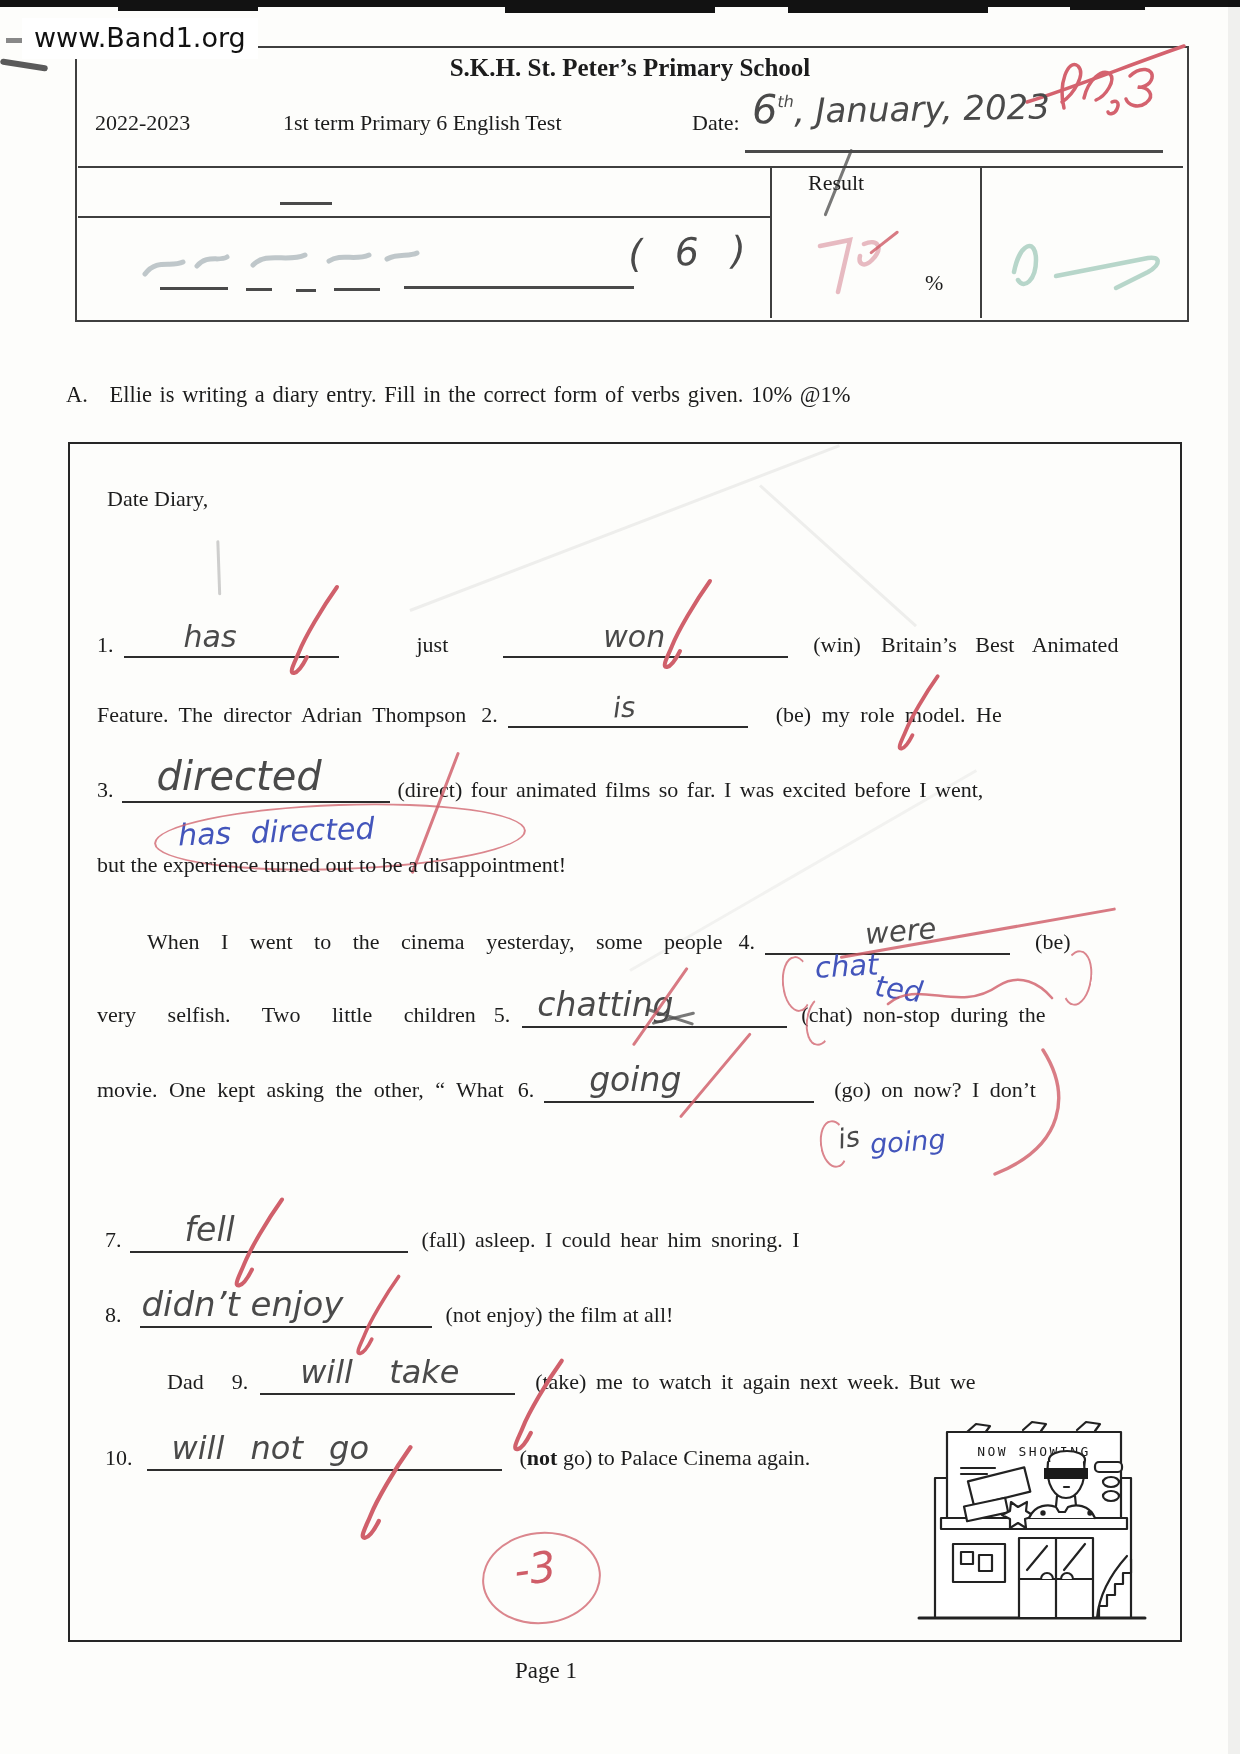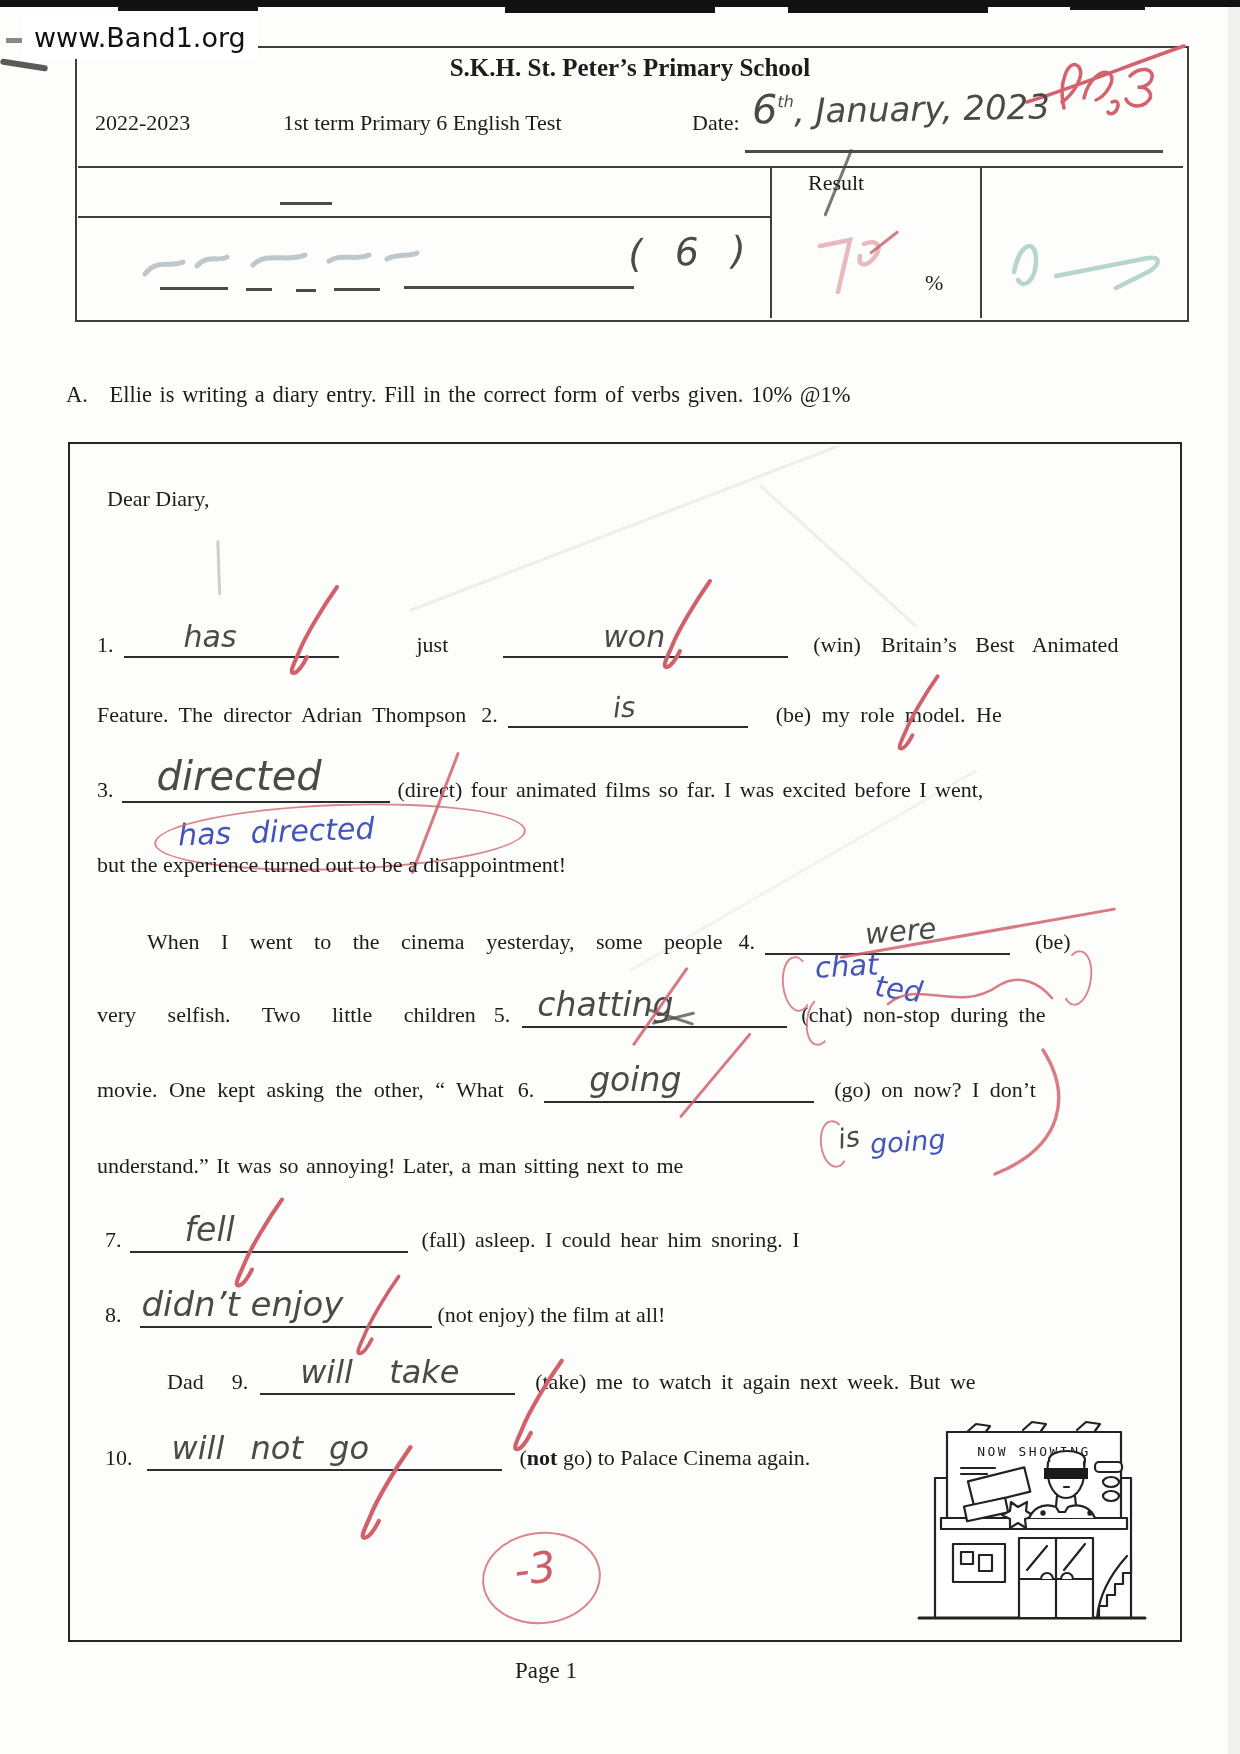--- a/index.html
+++ b/index.html
@@ -95,21 +95,21 @@
     <span style="margin-left:16px;word-spacing:2px">Ellie is writing a diary entry. Fill in the correct form of verbs given. 10% @1%</span>
   </div>
 
   <div class="abs" style="left:68px;top:442px;width:1110px;height:1196px;border:2.5px solid #262626">
 
     <div class="faint" style="left:340px;top:165px;width:460px;transform:rotate(-21deg);height:3px"></div>
     <div class="faint" style="left:690px;top:40px;width:210px;transform:rotate(42deg);height:3px"></div>
     <div class="faint" style="left:560px;top:525px;width:400px;transform:rotate(-30deg);height:3px;opacity:.7"></div>
     <div class="pline" style="left:148px;top:95px;width:55px;transform:rotate(88deg);opacity:.35"></div>
 
-    <div class="line print" style="left:37px;top:42px">Dear Diary,</div>
+    <div class="line print" style="left:37px;top:42px">Date Diary,</div>
 
 
     <div class="line print" style="left:27px;top:186px">
       <span>1.</span><span class="bl" style="width:215px;margin-left:10px"><span class="hw" style="left:60px;font-size:30px">has</span></span><span style="margin-left:78px">just</span><span class="bl" style="width:285px;margin-left:55px"><span class="hw" style="left:100px;font-size:30px">won</span></span><span style="margin-left:25px">(win)</span><span style="margin-left:20px;word-spacing:13px">Britain’s Best Animated</span>
     </div>
 
     <div class="line print" style="left:27px;top:256px">
       <span style="word-spacing:5px">Feature. The director Adrian Thompson</span><span style="margin-left:15px">2.</span><span class="bl" style="width:240px;margin-left:10px"><span class="hw" style="left:105px;font-size:28px;transform:rotate(-3deg)">is</span></span><span style="margin-left:28px;word-spacing:5px">(be) my role model. He</span>
     </div>
 
@@ -148,28 +148,27 @@
       <span style="word-spacing:6px">movie. One kept asking the other, “ What</span><span style="margin-left:14px">6.</span><span class="bl" style="width:270px;margin-left:10px"><span class="hw" style="left:45px;font-size:33px">going</span></span><span style="margin-left:20px;word-spacing:5px">(go) on now? I don’t</span>
     </div>
     <div class="rline" style="left:610px;top:672px;width:110px;transform:rotate(-50deg)"></div>
     <div class="abs hw" style="left:768px;top:678px;font-size:27px;transform:rotate(-10deg)">is</div>
     <div class="abs hw hwb" style="left:800px;top:682px;font-size:27px;transform:rotate(-4deg)">going</div>
     <div class="redcircle" style="left:750px;top:676px;width:24px;height:44px;border-right-color:transparent;transform:rotate(-8deg)"></div>
     <svg class="abs" style="left:855px;top:598px" width="150" height="150" viewBox="0 0 150 150" fill="none" stroke="rgba(207,93,104,.8)" stroke-width="3.4" stroke-linecap="round">
       <path d="M118 8 C146 52 140 104 70 132"></path>
     </svg>
 
-    <div class="line print" style="left:27px;top:709px;word-spacing:2px">understand.” It was so annoying! Later, a man sitting next to me</div>
 
     <div class="line print" style="left:35px;top:781px">
       <span>7.</span><span class="bl" style="width:278px;margin-left:8px"><span class="hw" style="left:55px;font-size:33px">fell</span></span><span style="margin-left:14px;word-spacing:4px">(fall) asleep. I could hear him snoring. I</span>
     </div>
 
     <div class="line print" style="left:35px;top:856px">
-      <span>8.</span><span class="bl" style="width:292px;margin-left:18px"><span class="hw" style="left:2px;font-size:34px">didn’t enjoy</span></span><span style="margin-left:6px">(not enjoy) the film at all!</span>
+      <span>8.</span><span class="bl" style="width:292px;margin-left:18px"><span class="hw" style="left:2px;font-size:34px">didn’t enjoy</span></span><span style="margin-left:14px">(not enjoy) the film at all!</span>
     </div>
 
     <div class="line print" style="left:97px;top:923px">
       <span>Dad</span><span style="margin-left:28px">9.</span><span class="bl" style="width:255px;margin-left:12px"><span class="hw" style="left:40px;font-size:32px;word-spacing:26px">will take</span></span><span style="margin-left:20px;word-spacing:4px">(take) me to watch it again next week. But we</span>
     </div>
 
     <div class="line print" style="left:35px;top:999px">
       <span>10.</span><span class="bl" style="width:355px;margin-left:14px"><span class="hw" style="left:25px;font-size:32px;word-spacing:16px">will not go</span></span><span style="margin-left:18px"><span>(</span><b>not</b><span> go) to Palace Cinema again.</span></span>
     </div>
 

